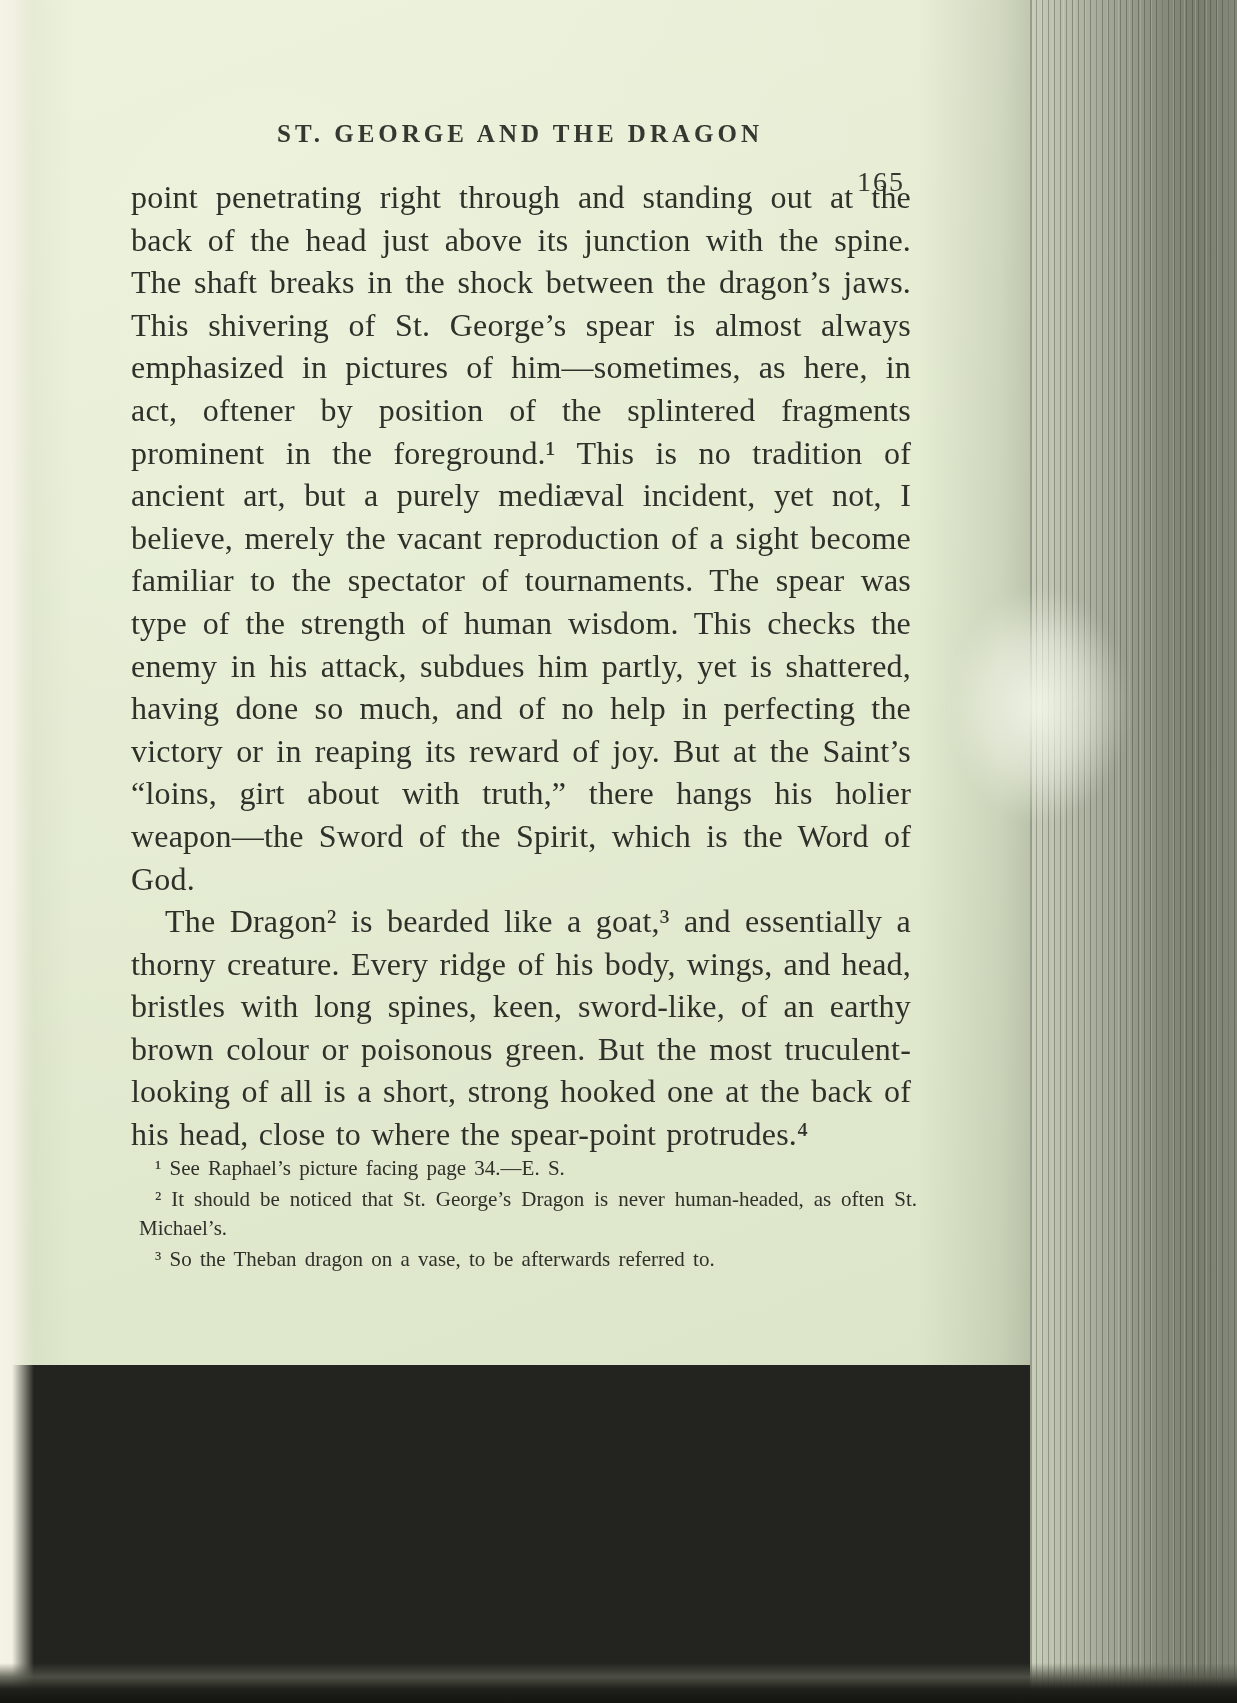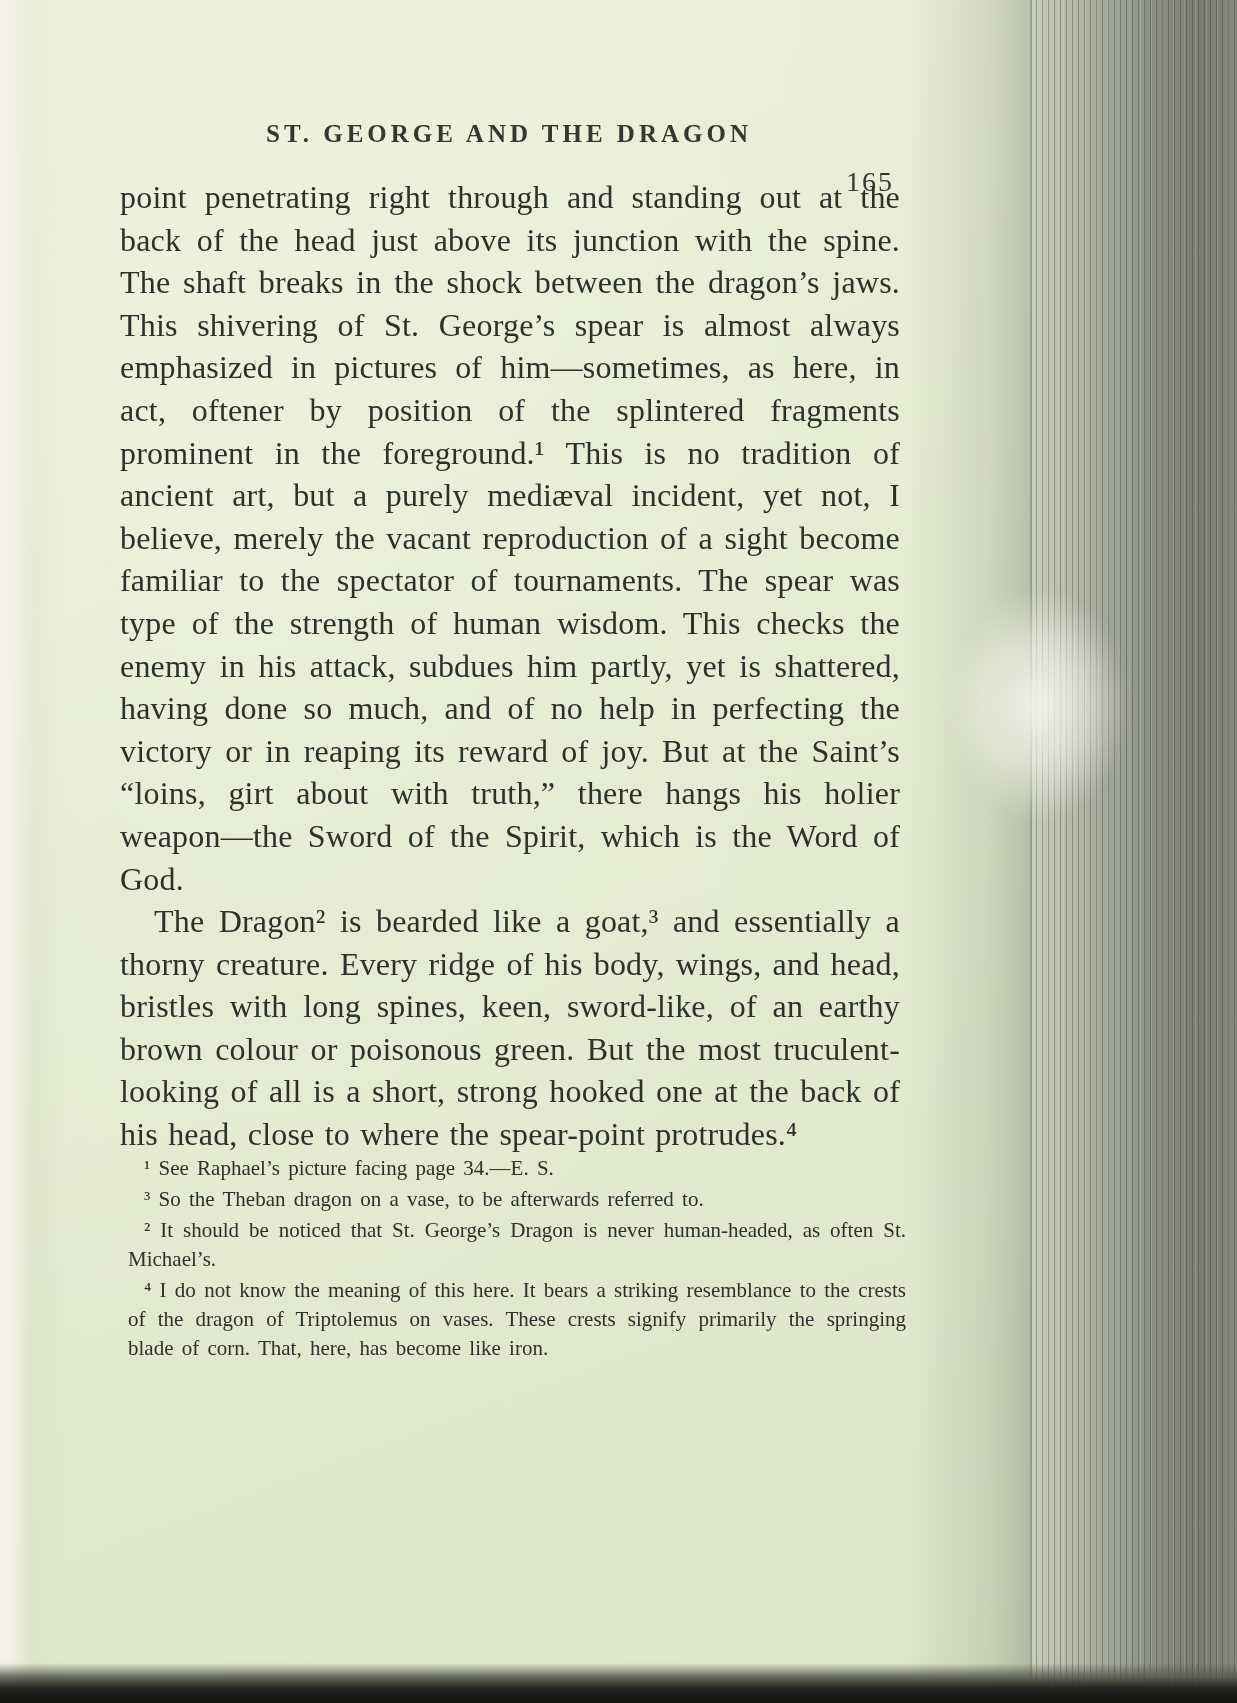--- a/index.html
+++ b/index.html
@@ -7,23 +7,23 @@
     position: relative;
     width: 1237px;
     height: 1703px;
     overflow: hidden;
     background: #23241f;
     font-family: "Liberation Serif", "DejaVu Serif", serif;
   }
   
   .page {
     position: absolute;
-    left: 0; top: 0;
+    left: 11px; top: 0;
     width: 1030px;
-    height: 1703px;
+    height: 1365px;
     background:
       radial-gradient(ellipse at 25% 25%, rgba(255,255,246,0.14), rgba(255,255,246,0) 60%),
       linear-gradient(90deg, rgba(120,130,100,0.10) 0%, rgba(120,130,100,0) 6%),
       linear-gradient(90deg, rgba(0,0,0,0) 88%, rgba(90,100,78,0.16) 96%, rgba(70,80,60,0.28) 100%),
       linear-gradient(160deg, #ecf1da 0%, #e4ecd2 45%, #dce5c9 100%);
     color: #2e2e28;
   }
   .left-edge {
     position: absolute;
     left: 0; top: 0;
@@ -108,23 +108,22 @@
       <span class="pagenum">165</span>
     </div>
 
     <div class="body-text">
       <p class="para">point penetrating right through and standing out at the back of the head just above its junction with the spine. The shaft breaks in the shock between the dragon’s jaws. This shivering of St. George’s spear is almost always emphasized in pictures of him—sometimes, as here, in act, oftener by position of the splintered fragments prominent in the foreground.¹ This is no tradition of ancient art, but a purely mediæval incident, yet not, I believe, merely the vacant reproduction of a sight become familiar to the spectator of tournaments. The spear was type of the strength of human wisdom. This checks the enemy in his attack, subdues him partly, yet is shattered, having done so much, and of no help in perfecting the victory or in reaping its reward of joy. But at the Saint’s “loins, girt about with truth,” there hangs his holier weapon—the Sword of the Spirit, which is the Word of God.</p>
       <p class="para indent">The Dragon² is bearded like a goat,³ and essentially a thorny creature. Every ridge of his body, wings, and head, bristles with long spines, keen, sword-like, of an earthy brown colour or poisonous green. But the most truculent-looking of all is a short, strong hooked one at the back of his head, close to where the spear-point protrudes.⁴</p>
     </div>
 
     <div class="footnotes">
       <p class="fn">¹ See Raphael’s picture facing page 34.—E. S.</p>
+      <p class="fn">² It should be noticed that St. George’s Dragon is never human-headed, as often St. Michael’s.</p>
       <p class="fn">³ So the Theban dragon on a vase, to be afterwards referred to.</p>
-      <p class="fn">² It should be noticed that St. George’s Dragon is never human-headed, as often St. Michael’s.</p>
-      <p class="fn">⁴ I do not know the meaning of this here. It bears a striking resemblance to the crests of the dragon of Triptolemus on vases. These crests signify primarily the springing blade of corn. That, here, has become like iron.</p>
     </div>
   </div>
 
   <div class="left-edge"></div>
   <div class="fore-edge"></div>
   <div class="smudge"></div>
   <div class="bottom-shadow"></div>
 
 </div>
 

